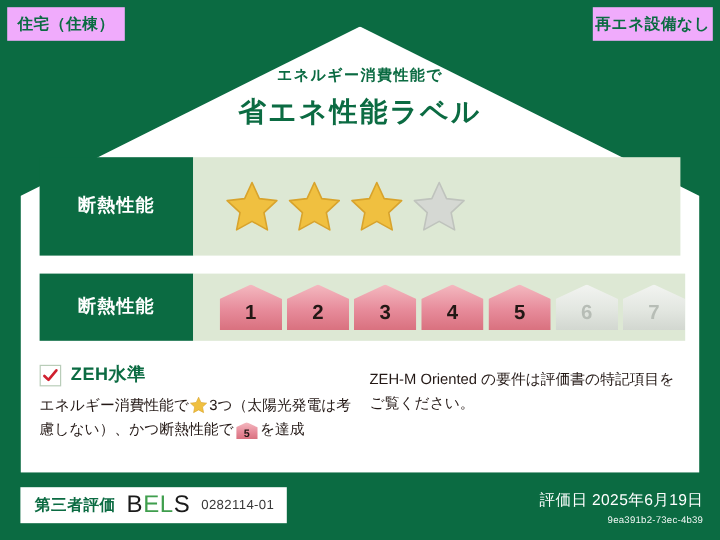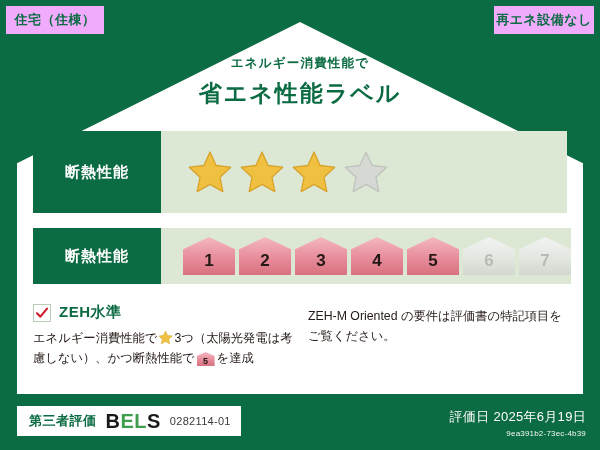--- a/index.html
+++ b/index.html
@@ -127,21 +127,21 @@
   }
 
   
   #footer-bels {
     position: absolute; left: 17px; bottom: 14px;
     background: #ffffff; height: 30px;
     display: flex; align-items: center; gap: 9px;
     padding: 0 10px 0 12px;
   }
   .bels-eval { font-size: 13px; font-weight: bold; color: #0b6b42; letter-spacing: 0.5px; }
-  .bels-mark { font-size: 20px; font-weight: bold; color: #1a1a1a; letter-spacing: 0.5px; }
+  .bels-mark { font-size: 20px; font-weight: normal; color: #1a1a1a; letter-spacing: 0.5px; }
   .bels-mark .g { color: #3f9e4d; }
   .bels-no { font-size: 11px; color: #3a3a3a; letter-spacing: 0.3px; }
 
   #footer-date {
     position: absolute; right: 14px; bottom: 12px;
     text-align: right; color: #ffffff;
   }
   .date-line { font-size: 13px; letter-spacing: 0.3px; }
   .hash-line { font-size: 8px; letter-spacing: 0.2px; margin-top: 3px; opacity: .95; }
 </style>

